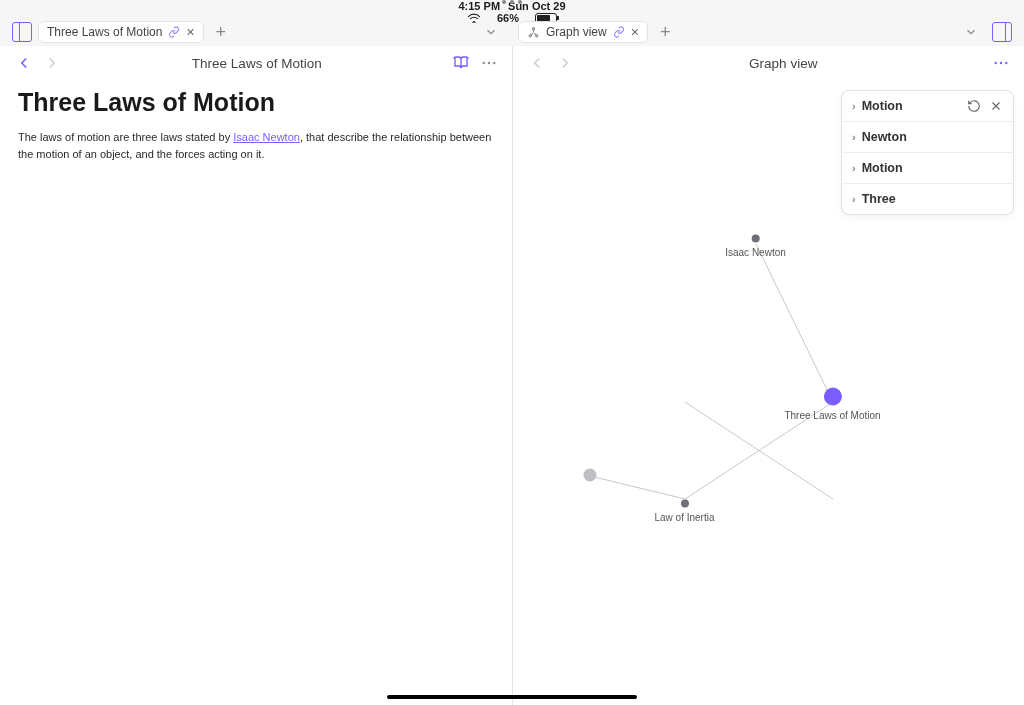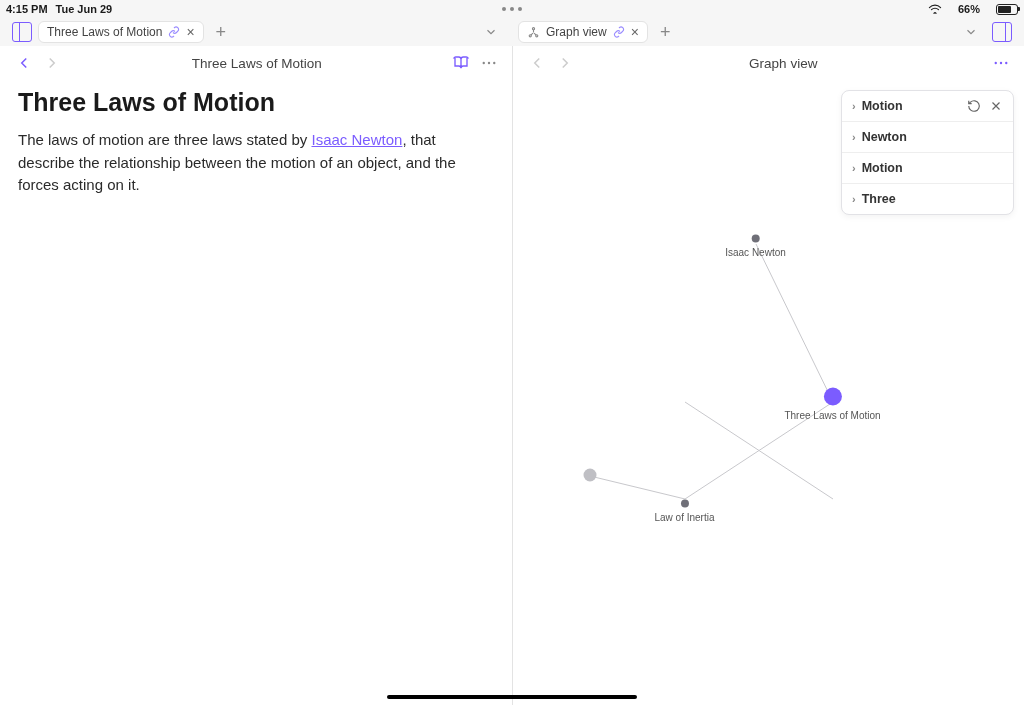--- a/index.html
+++ b/index.html
@@ -1,19 +1,19 @@
 <!DOCTYPE html>
 <html><head>
 <meta charset="utf-8">
 <style>
   * { box-sizing: border-box; margin: 0; padding: 0; }
   html, body { width: 1024px; height: 705px; font-family: -apple-system, BlinkMacSystemFont, "Segoe UI", sans-serif; background: #fff; overflow: hidden; }
   
   
-  .status-bar { height: 18px; display: flex; align-items: center; justify-content: space-between; padding: 0 6px; background: #f6f6f6; font-size: 11px; font-weight: 600; color: #1a1a1a; position: relative; }
+  .status-bar { height: 18px; display: flex; align-items: center; justify-content: space-between; padding: 0 14px; background: #f6f6f6; font-size: 11px; font-weight: 600; color: #1a1a1a; position: relative; flex-direction: column; }
   .status-left { display: flex; gap: 8px; }
   .status-center { position: absolute; left: 50%; transform: translateX(-50%); display: flex; gap: 4px; }
   .status-center .dot { width: 4px; height: 4px; border-radius: 50%; background: #888; }
   .status-right { display: flex; align-items: center; gap: 16px; }
   .wifi-icon { width: 14px; height: 10px; }
   .battery-icon { width: 22px; height: 11px; border: 1px solid #222; border-radius: 3px; position: relative; display: inline-block; }
   .battery-icon::after { content: ""; position: absolute; right: -3px; top: 2.5px; width: 2px; height: 4px; background: #222; border-radius: 0 1px 1px 0; }
   .battery-fill { position: absolute; left: 1px; top: 1px; bottom: 1px; width: 66%; background: #222; border-radius: 1px; }
 
   
@@ -39,21 +39,21 @@
   .nav-arrow { width: 20px; height: 20px; color: #555; cursor: pointer; display: inline-flex; align-items: center; justify-content: center; }
   .nav-arrow.dim { color: #ccc; }
   .pane-title { flex: 1; text-align: center; font-size: 13.5px; color: #444; }
   .pane-actions { display: flex; gap: 10px; }
   .icon-btn { cursor: pointer; color: #888; display: inline-flex; }
   .icon-btn.accent { color: #7b5cff; }
 
   
   .note-content { padding: 8px 18px; }
   .note-title { font-size: 25px; font-weight: 700; color: #1a1a1a; margin-bottom: 12px; }
-  .note-body { font-size: 15px; color: #2a2a2a; line-height: 1.5; }
+  .note-body { font-size: 11px; color: #2a2a2a; line-height: 1.5; }
   .note-body a { color: #7b5cff; text-decoration: underline; }
 
   
   .graph-area { position: absolute; top: 34px; left: 0; right: 0; bottom: 0; }
   .graph-node { position: absolute; text-align: center; transform: translate(-50%, -50%); }
   .graph-node .dot { border-radius: 50%; margin: 0 auto 4px auto; }
   .graph-node .dot.small { width: 8px; height: 8px; background: #6f6f78; }
   .graph-node .dot.big { width: 18px; height: 18px; background: #7b5cff; }
   .graph-node .dot.grey { width: 13px; height: 13px; background: #bfbfc4; }
   .graph-node .lbl { font-size: 10px; color: #555; white-space: nowrap; }
@@ -70,21 +70,21 @@
   .home-indicator { position: absolute; bottom: 6px; left: 50%; transform: translateX(-50%); width: 250px; height: 4px; background: #000; border-radius: 3px; }
 
   svg { display: block; }
 </style>
 </head>
 <body>
 
 <div class="status-bar">
   <div class="status-left">
     <span>4:15 PM</span>
-    <span>Tue Jun 29</span>
+    <span>Sun Oct 29</span>
   </div>
   <div class="status-center">
     <span class="dot"></span>
       <span class="dot"></span>
       <span class="dot"></span>
   </div>
   <div class="status-right">
     <span>
       <svg class="wifi-icon" viewBox="0 0 20 14">
           <path d="M10 12 a1.4 1.4 0 1 0 0.001 0 M5 8 a7 7 0 0 1 10 0 M2 5 a11 11 0 0 1 16 0" fill="none" stroke="#222" stroke-width="1.6" stroke-linecap="round"></path>

